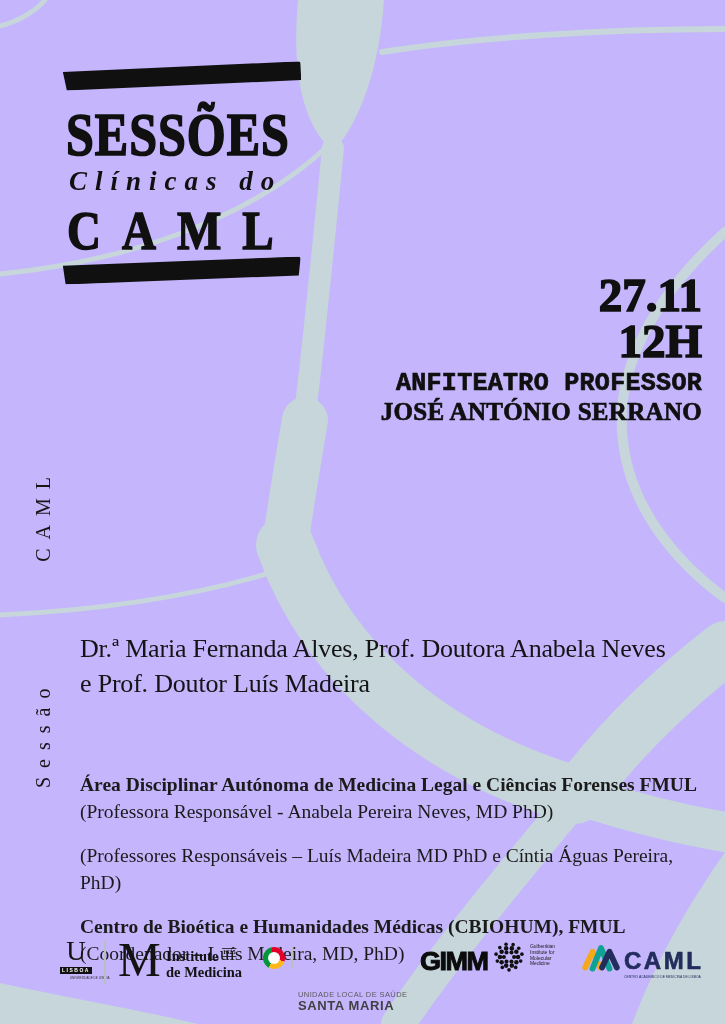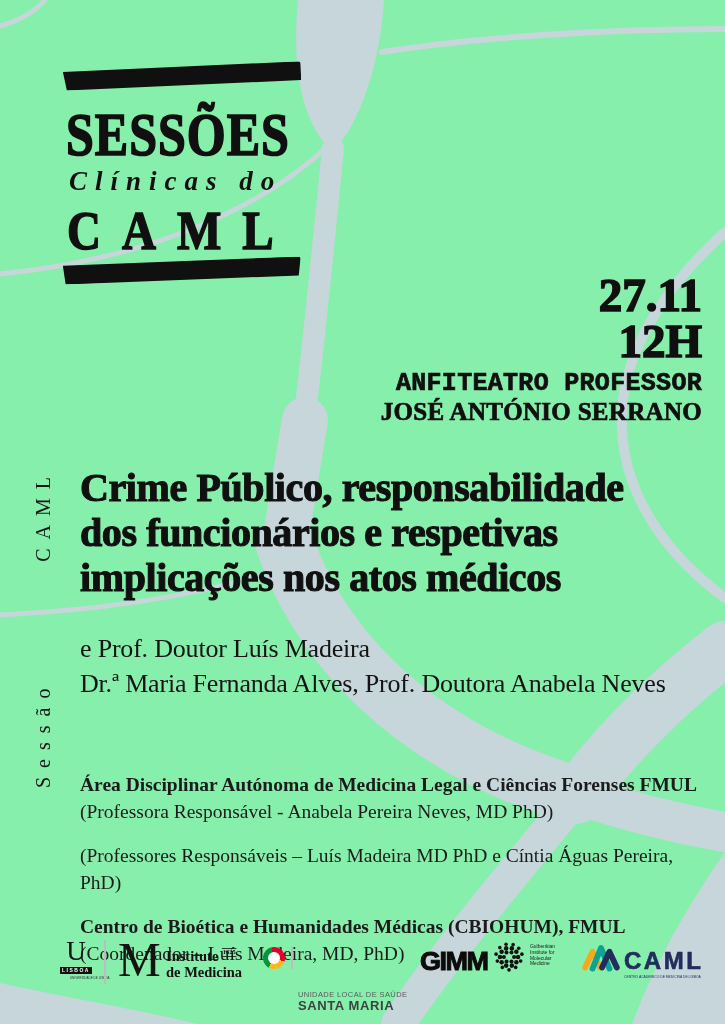--- a/index.html
+++ b/index.html
@@ -1,18 +1,18 @@
 <!DOCTYPE html>
 <html><head>
 <meta charset="utf-8">
 <style>
   html,body { margin:0; padding:0; background:#ffffff; }
   .page {
     position:relative; width:725px; height:1024px; overflow:hidden;
-    background:#86efac; font-family:"Liberation Serif", serif; color:#101010;
+    background:#c4b5fd; font-family:"Liberation Serif", serif; color:#101010;
   }
   .bg { position:absolute; left:0; top:0; z-index:0; }
   .layer { position:absolute; z-index:1; }
 
   
   .brand { left:63px; top:64px; width:245px; }
   .bar { background:#101010; border-radius:3px; }
   .bar-top { width:238px; height:24px; transform:rotate(-1.3deg); clip-path:polygon(0 22%,100% 0,100% 78%,1.5% 100%); }
   .bar-bottom { width:238px; height:23px; margin-top:8px; transform:rotate(-1.2deg); clip-path:polygon(0 18%,100% 0,99% 82%,1% 100%); }
   .brand-line1 {
@@ -132,29 +132,24 @@
     <div class="time">12H</div>
     <div class="venue venue-first">ANFITEATRO PROFESSOR</div>
     <div class="venue">JOSÉ ANTÓNIO SERRANO</div>
   </div>
 
   <div class="layer side-label">
     <span>Sessão</span>
     <span>CAML</span>
   </div>
 
-  <div class="layer title">
-    <div>Crime Público, responsabilidade</div>
-    <div>dos funcionários e respetivas</div>
-    <div>implicações nos atos médicos</div>
-  </div>
 
   <div class="layer speakers">
+    <div>Dr.ª Maria Fernanda Alves, Prof. Doutora Anabela Neves</div>
     <div>e Prof. Doutor Luís Madeira</div>
-    <div>Dr.ª Maria Fernanda Alves, Prof. Doutora Anabela Neves</div>
   </div>
 
   <div class="layer affils">
     <div class="affil">
       <span class="b">Área Disciplinar Autónoma de Medicina Legal e Ciências Forenses FMUL</span>
       <span class="r">(Professora Responsável - Anabela Pereira Neves, MD PhD)</span>
     </div>
     <div class="affil">
       <span class="r">(Professores Responsáveis – Luís Madeira MD PhD e Cíntia Águas Pereira, PhD)</span>
     </div>

